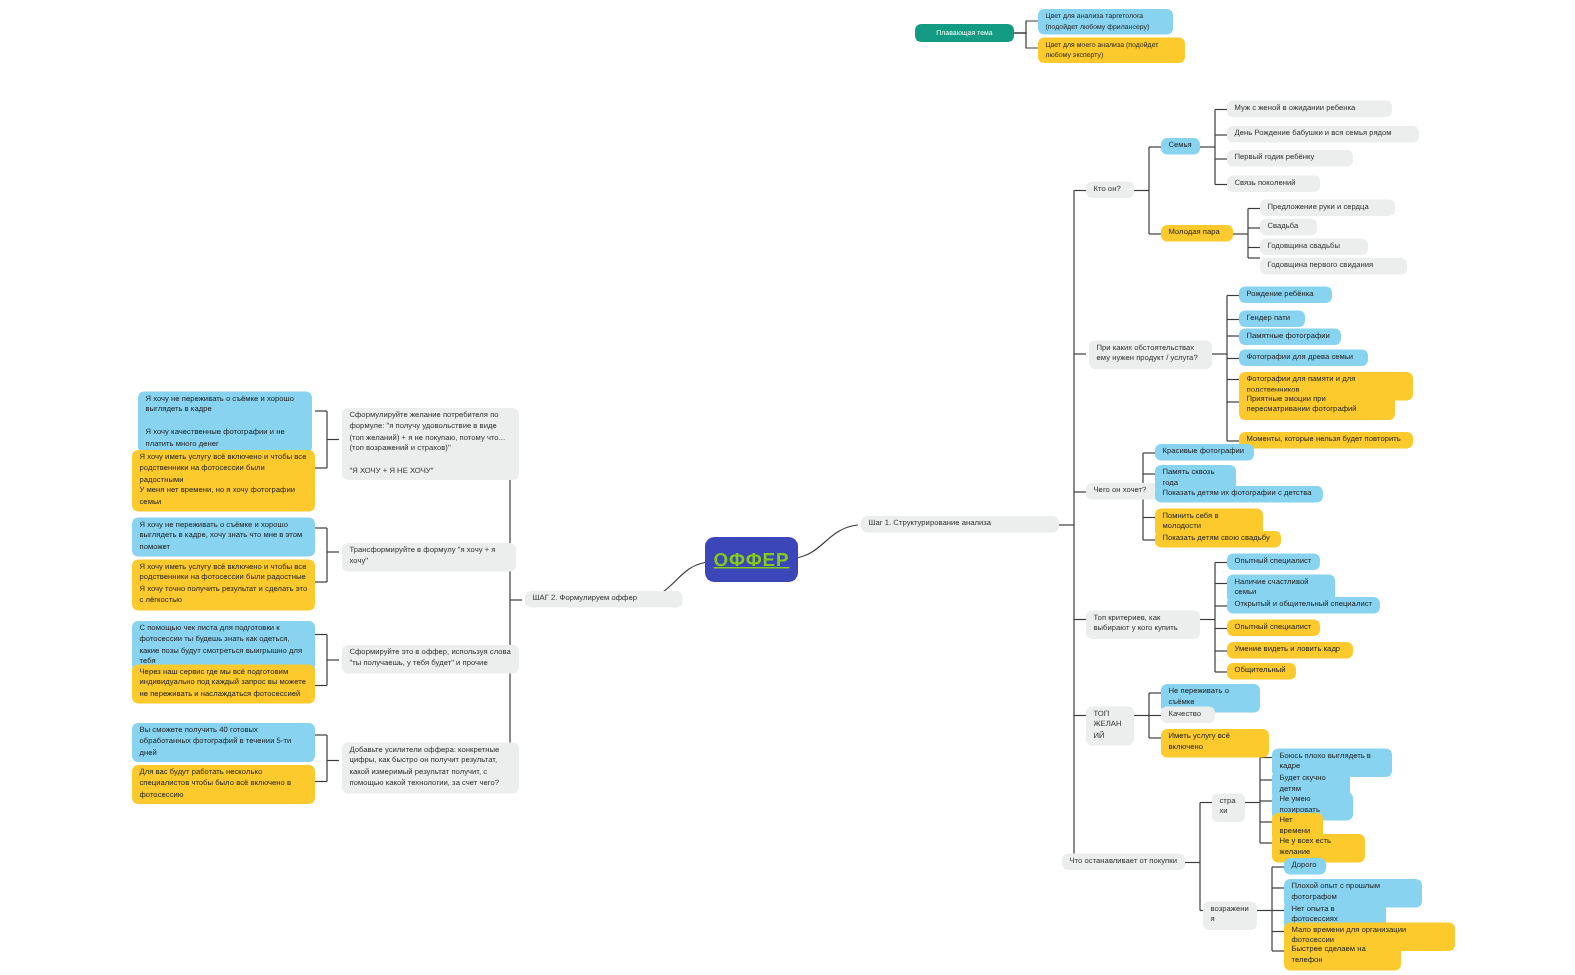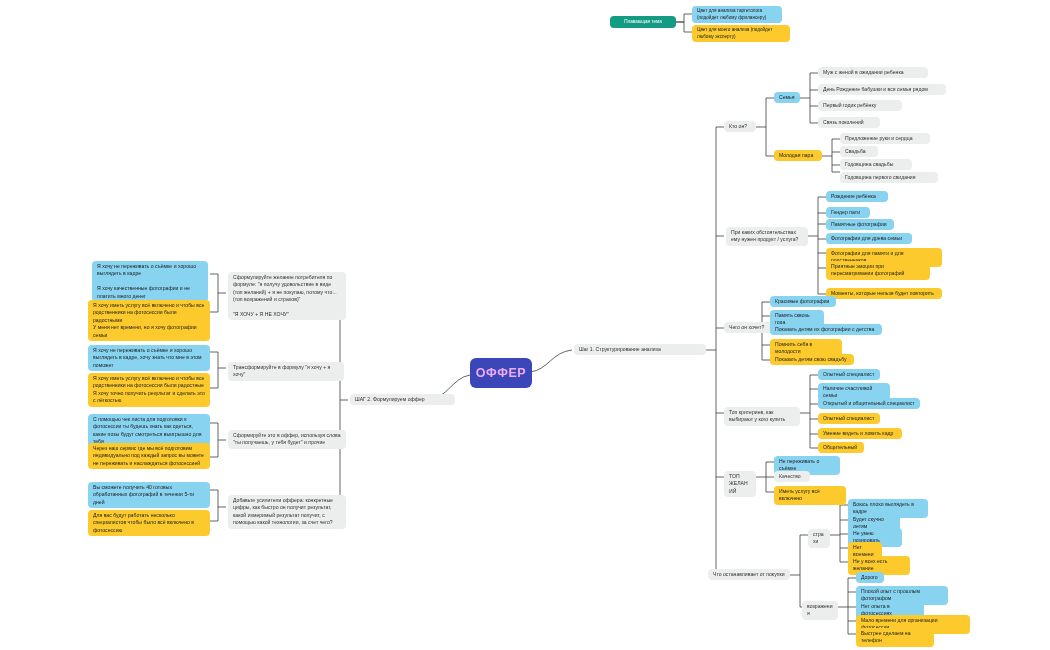--- a/index.html
+++ b/index.html
@@ -29,26 +29,26 @@
     color: #2b2b2b;
     letter-spacing: 0.02px;
     white-space: normal;
     word-wrap: break-word;
   }
   .n-gray  { background: #eceded; color: #2f2f2f; }
   .n-blue  { background: #87d3f0; color: #1d1d1d; }
   .n-yellow{ background: #fcca2d; color: #1d1d1d; }
   .n-teal  { background: #149b84; color: #ffffff; text-align: center; }
   .n-root {
-    background: #3b46b8; color: #f0abfc;
+    background: #3b46b8; color: #84cc16;
     border-radius: 6px;
     font-size: 12.5px;
     font-weight: 700;
     letter-spacing: 0.6px;
-    display: flex; align-items: center; justify-content: center;
+    display: flex; align-items: center; justify-content: center; text-decoration: underline;
   }
   .legend-label { font-size: 4.6px; }
 </style>
 </head>
 <body>
 
 <div id="canvas">
 
   <svg class="edges" viewBox="0 0 1050 650">
     <g fill="none" stroke="#3c3c3c" stroke-width="0.8">

